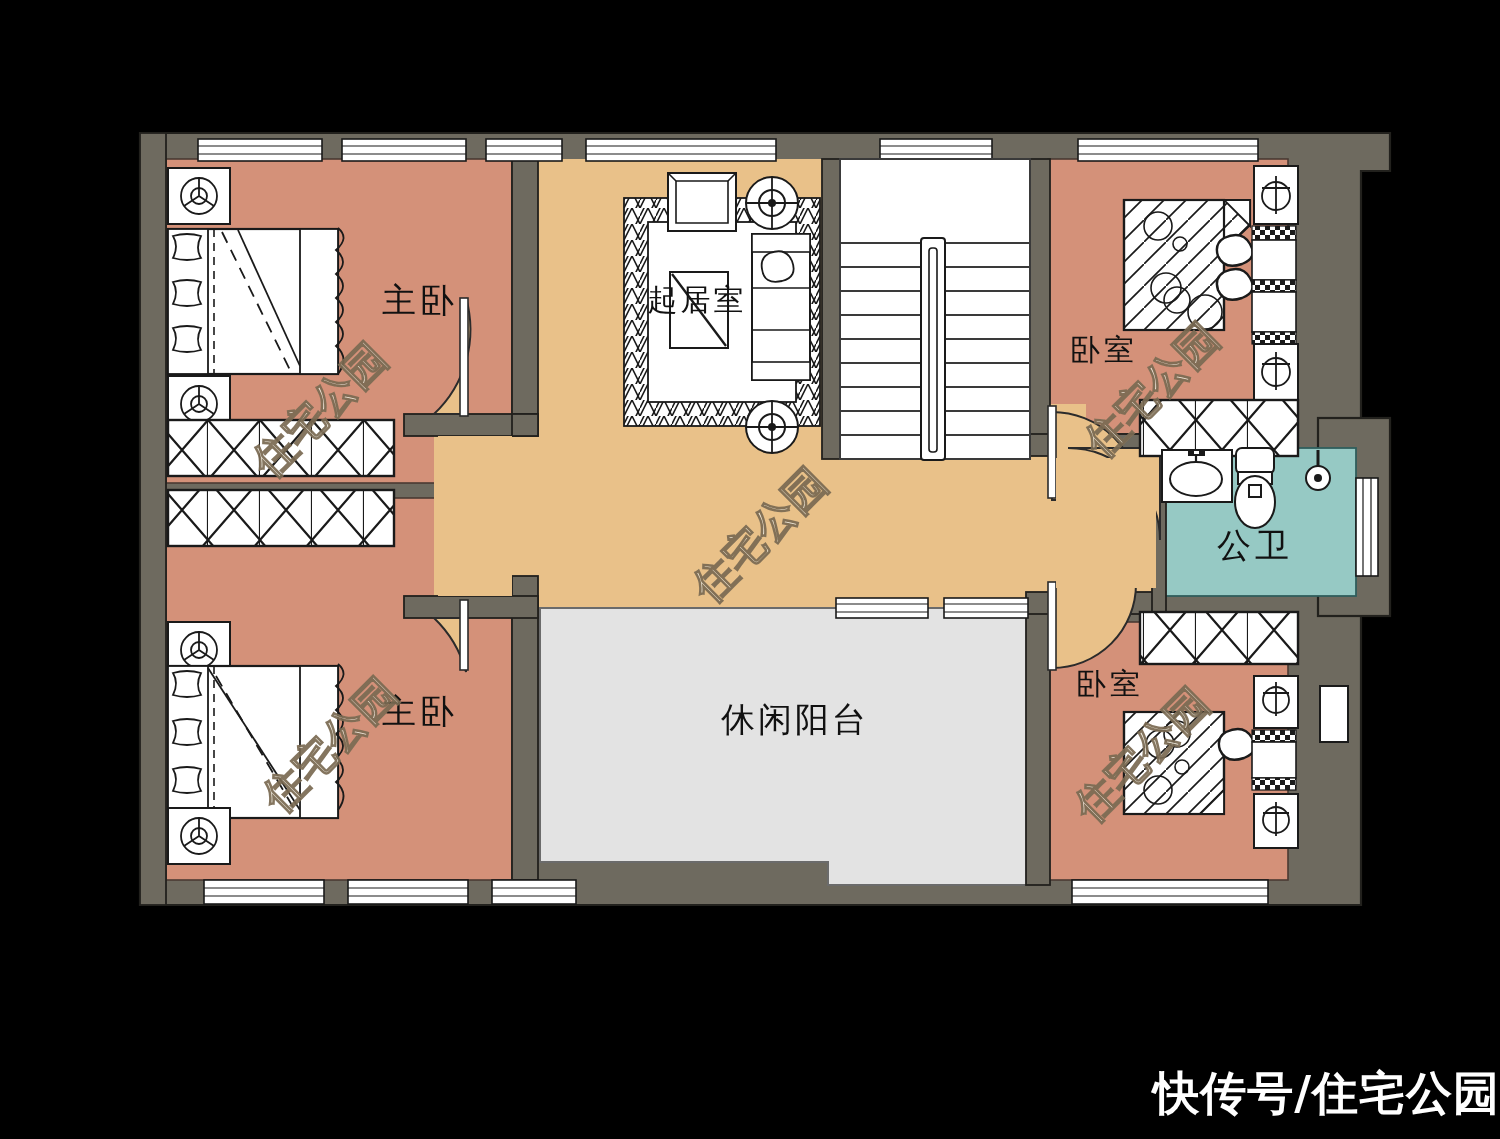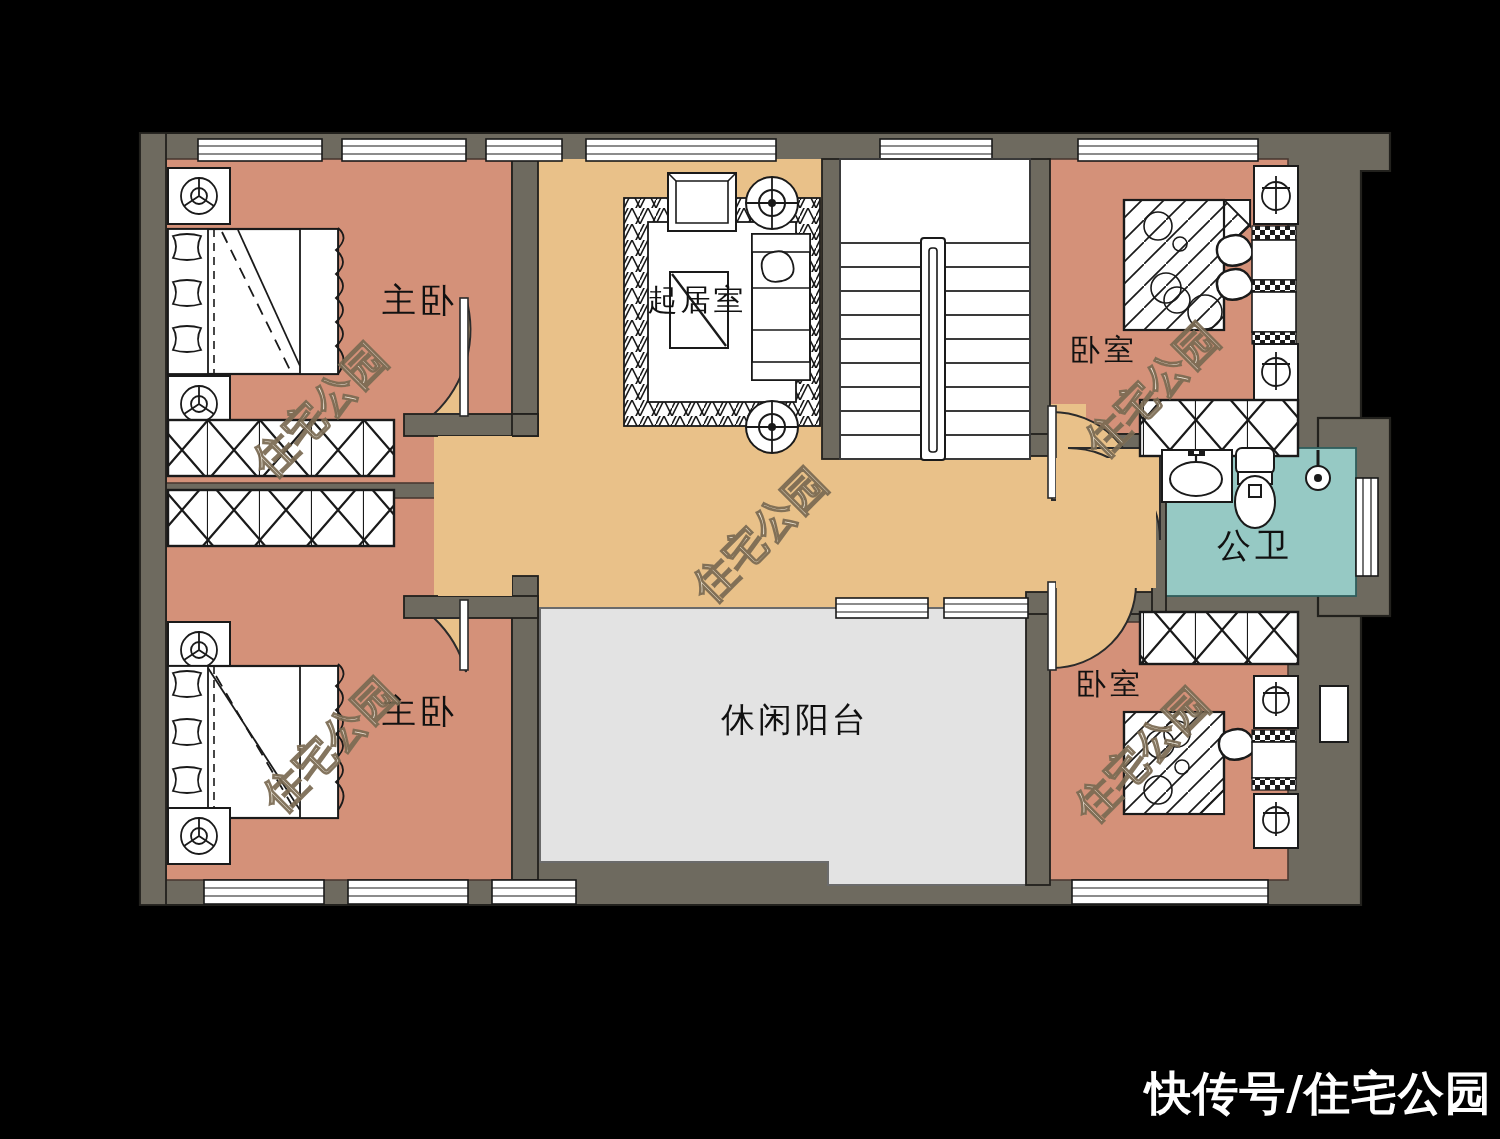--- a/index.html
+++ b/index.html
@@ -9,21 +9,21 @@
   .roomlabel{
     font-family:"DejaVu Sans","Liberation Sans",sans-serif;
     fill:#111;font-weight:500;
   }
   .wm{
     font-family:"DejaVu Sans","Liberation Sans",sans-serif;
     fill:#f4efe2;stroke:#7a6a52;stroke-width:1.2;
     font-size:42px;font-weight:700;opacity:.92;
   }
   .brand{
-    position:absolute;right:8px;bottom:14px;
+    position:absolute;right:0;bottom:14px;
     color:#fff;font-size:46px;font-weight:700;letter-spacing:1px;
     font-family:"DejaVu Sans","Liberation Sans",sans-serif;
     white-space:nowrap;
   }
 </style>
 </head>
 <body>
 
 <div id="stage">
 

